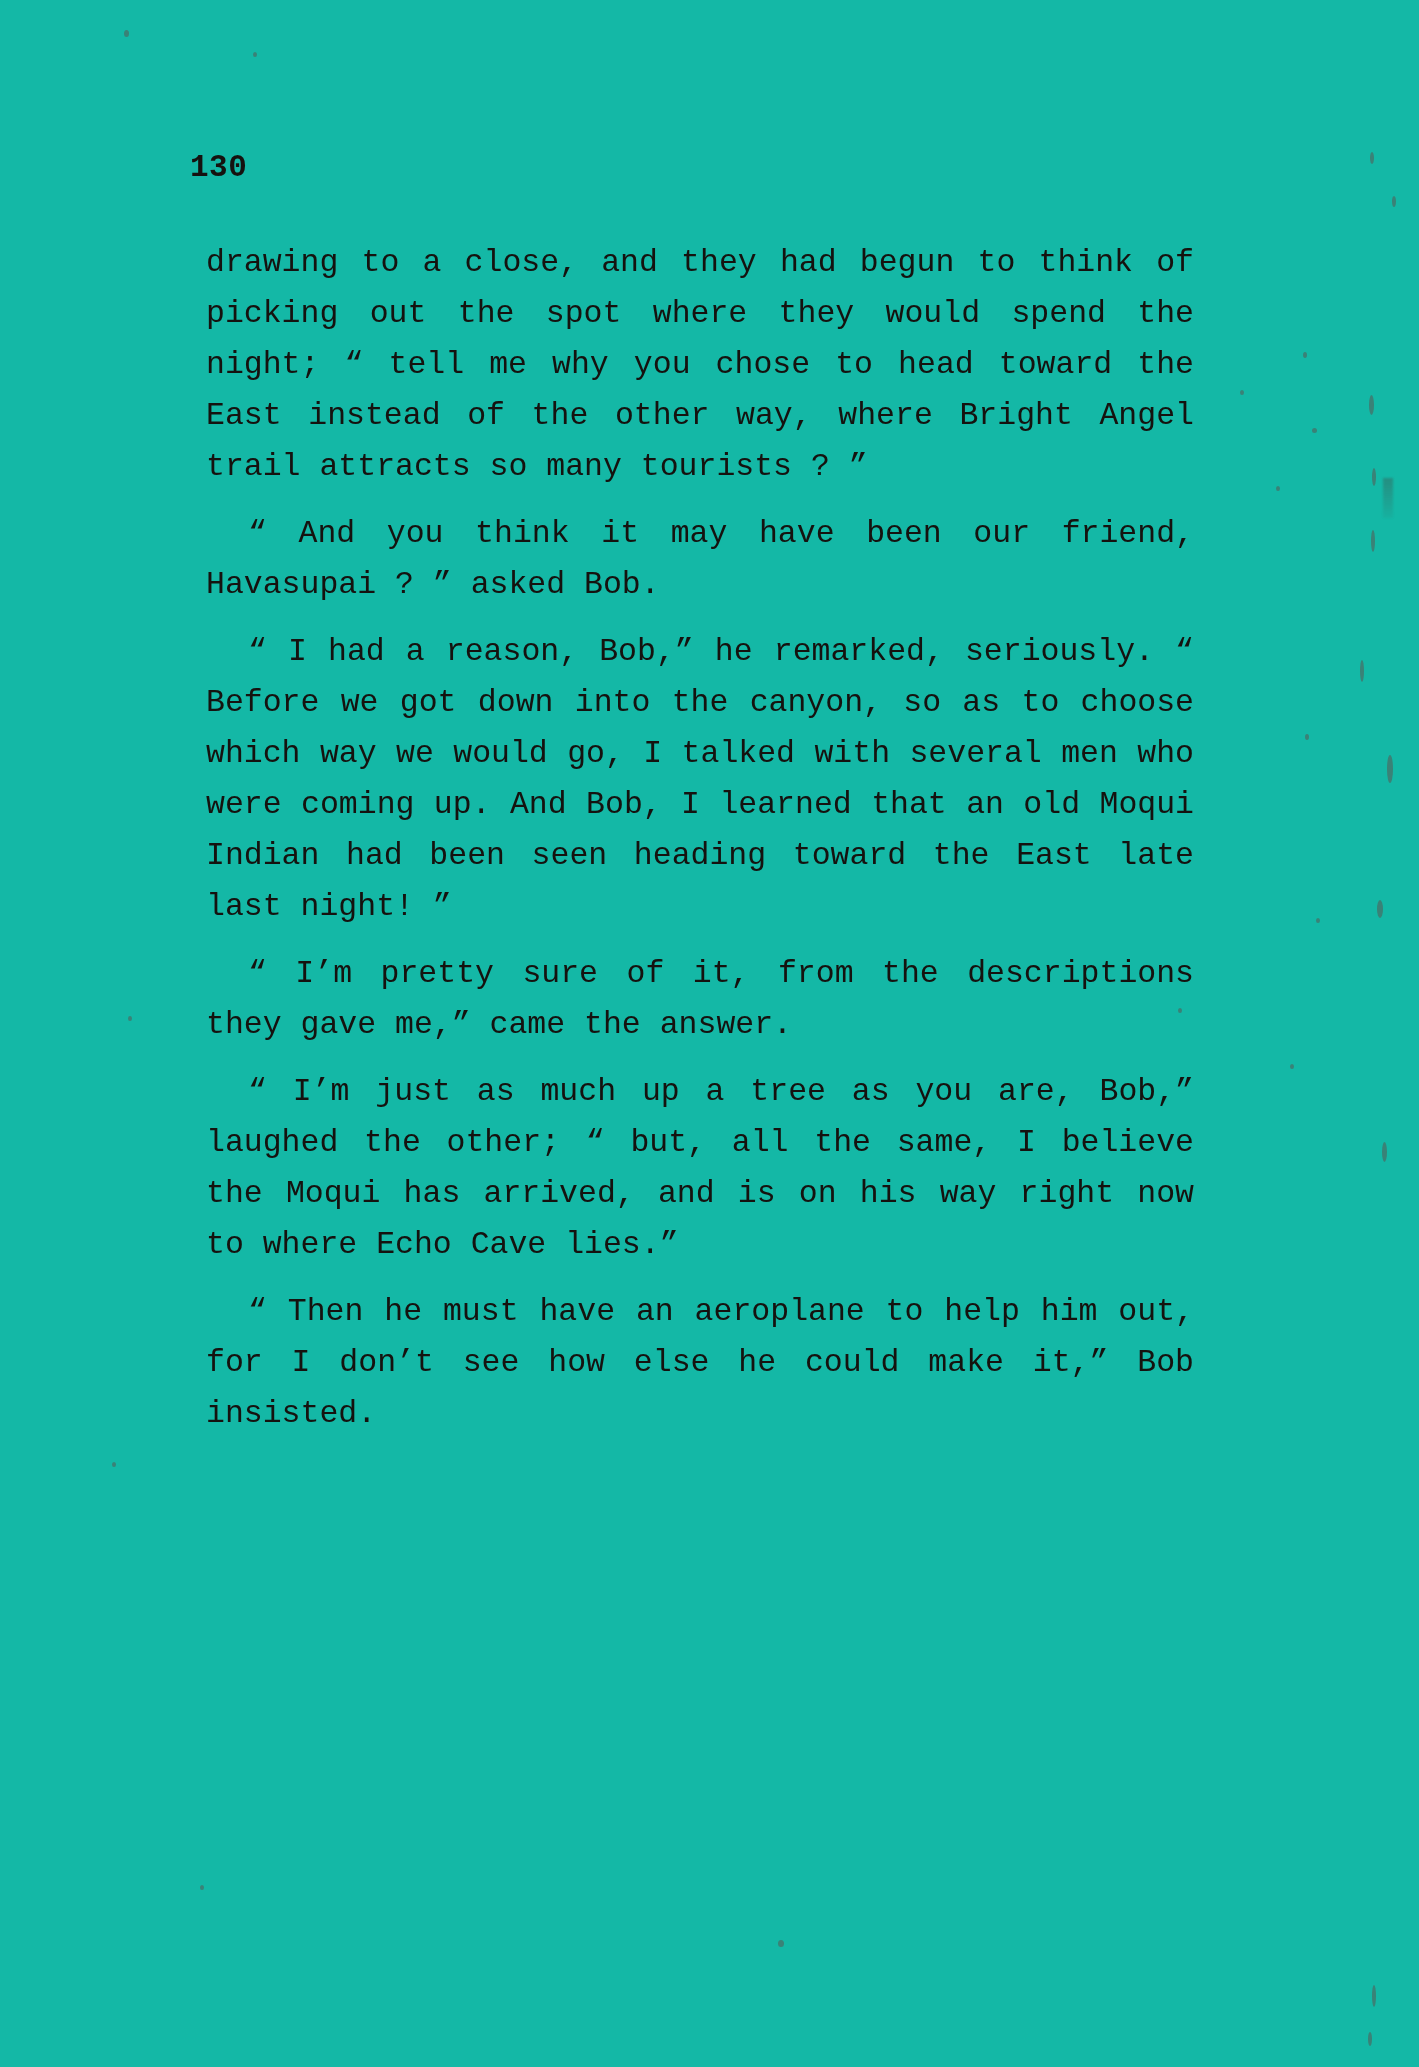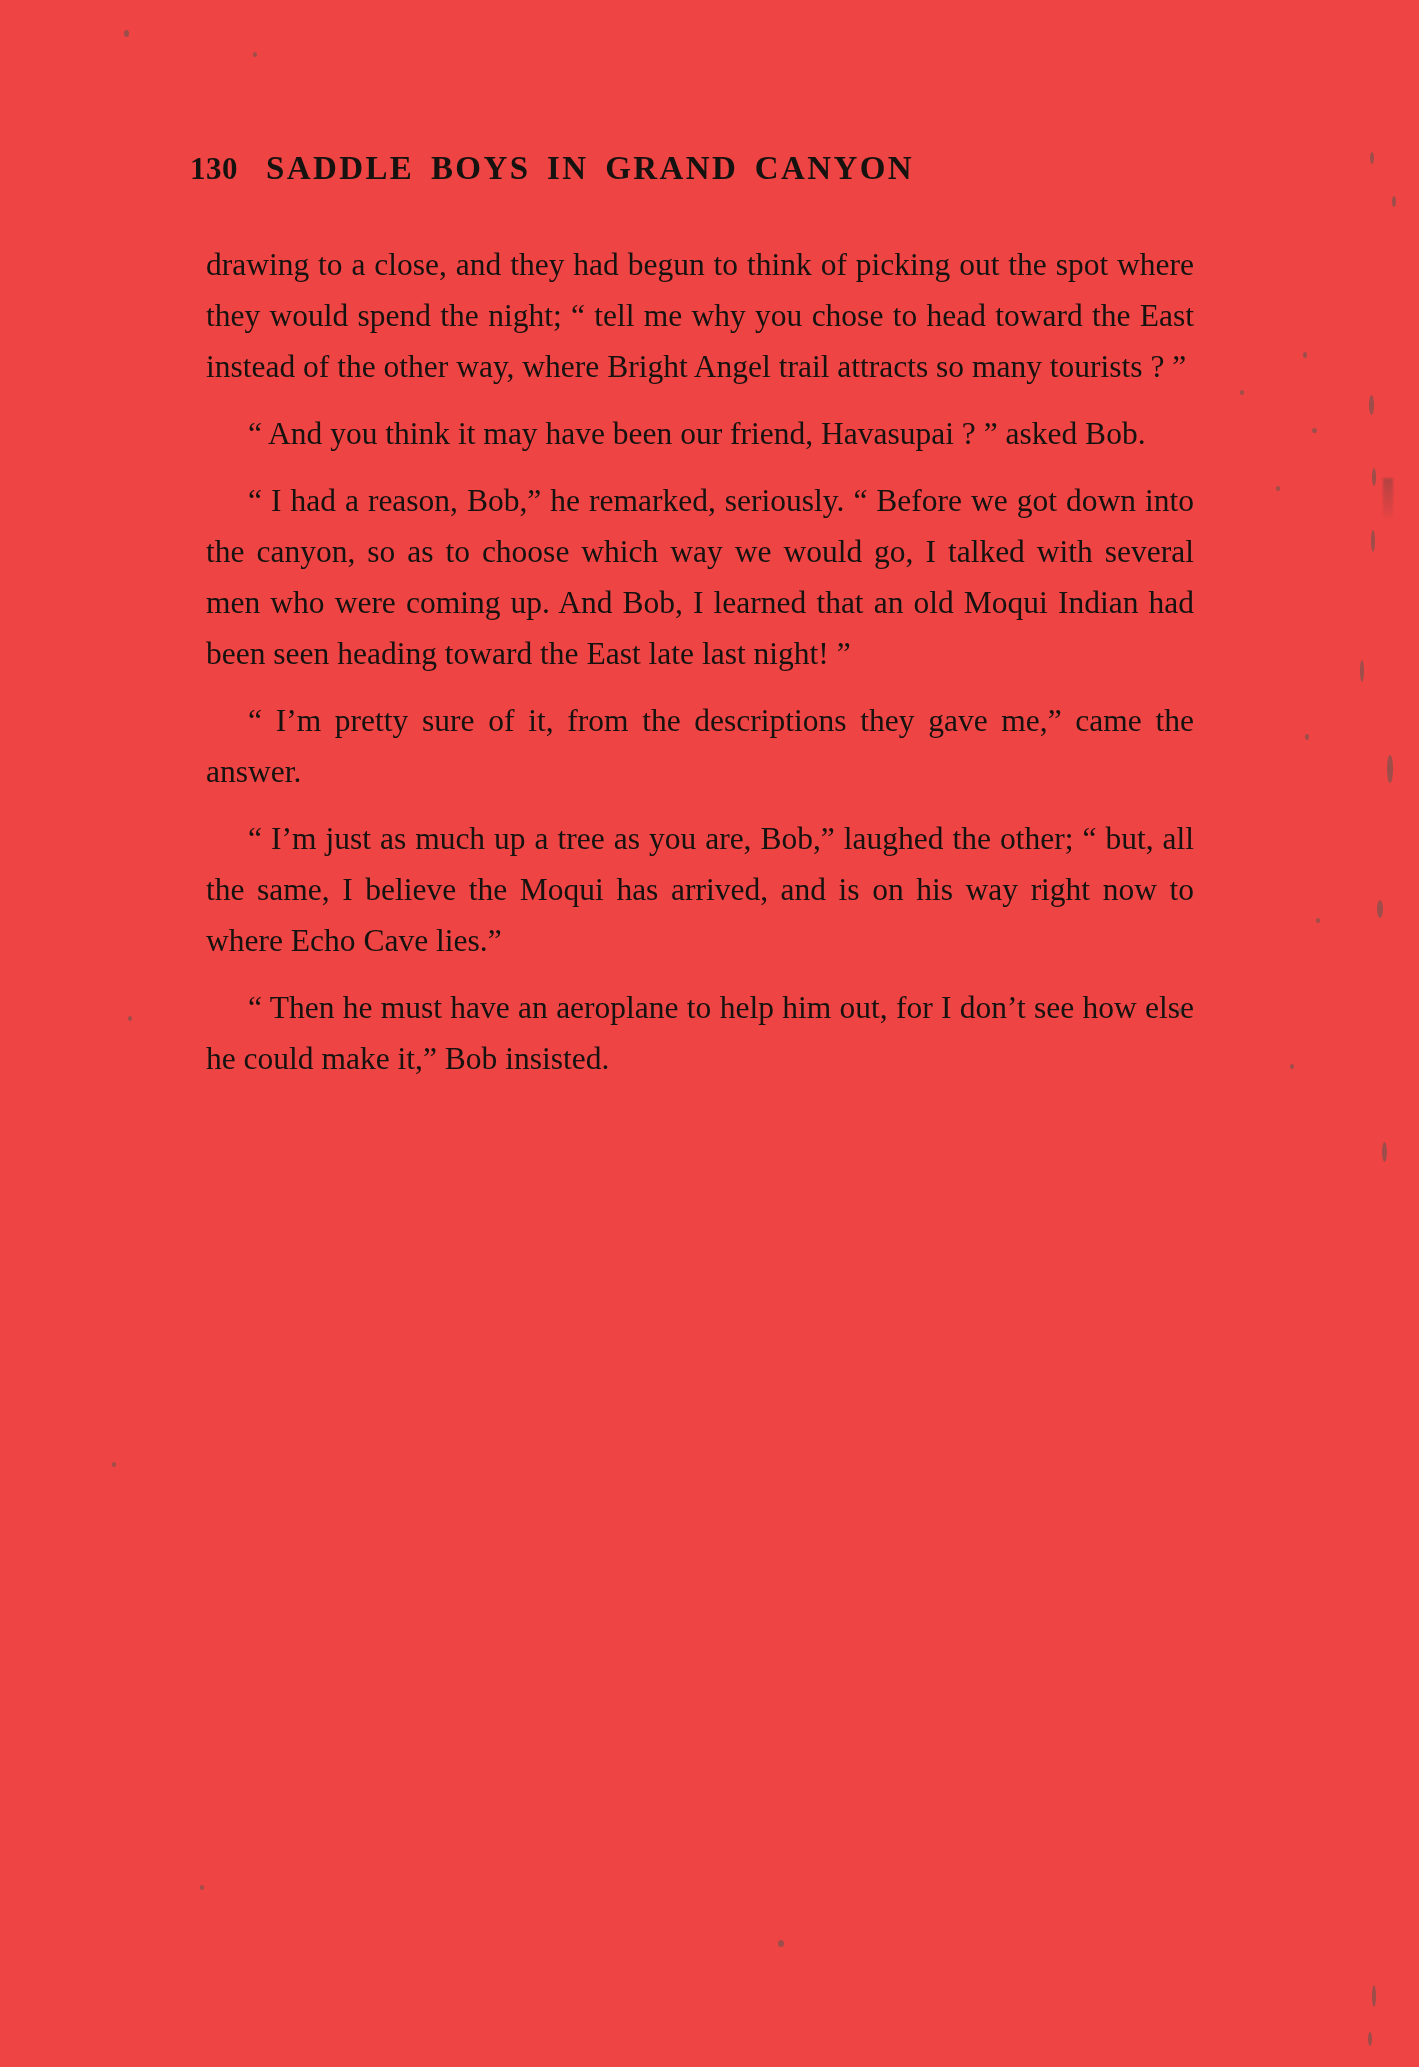--- a/index.html
+++ b/index.html
@@ -13,21 +13,22 @@
     position: relative;
     overflow: hidden;
     font-family: "Liberation Serif", serif;
     color: #15120f;
   }
 
   
   .page {
     position: absolute;
     inset: 0;
-    background: #ef4444;
+    background: #14b8a6;
+    font-family: Liberation Mono, monospace;
   }
 
   .page-inner {
     position: absolute;
     left: 190px;
     top: 150px;
     width: 1020px;
   }
 
   .running-head {
@@ -86,21 +87,20 @@
 </style>
 </head>
 <body>
 
 <div class="page">
 
   <div class="page-inner">
 
     <div class="running-head">
       <span class="folio">130</span>
-      <span class="title">SADDLE BOYS IN GRAND CANYON</span>
     </div>
 
     <div class="body-text">
       <p>drawing to a close, and they had begun to think of picking out the spot where they would spend the night; “ tell me why you chose to head toward the East instead of the other way, where Bright Angel trail attracts so many tourists ? ”</p>
       <p class="indent">“ And you think it may have been our friend, Havasupai ? ” asked Bob.</p>
       <p class="indent">“ I had a reason, Bob,” he remarked, seriously. “ Before we got down into the canyon, so as to choose which way we would go, I talked with several men who were coming up.  And Bob, I learned that an old Moqui Indian had been seen heading toward the East late last night! ”</p>
       <p class="indent">“ I’m pretty sure of it, from the descriptions they gave me,” came the answer.</p>
       <p class="indent">“ I’m just as much up a tree as you are, Bob,” laughed the other; “ but, all the same, I believe the Moqui has arrived, and is on his way right now to where Echo Cave lies.”</p>
       <p class="indent">“ Then he must have an aeroplane to help him out, for I don’t see how else he could make it,” Bob insisted.</p>
     </div>

